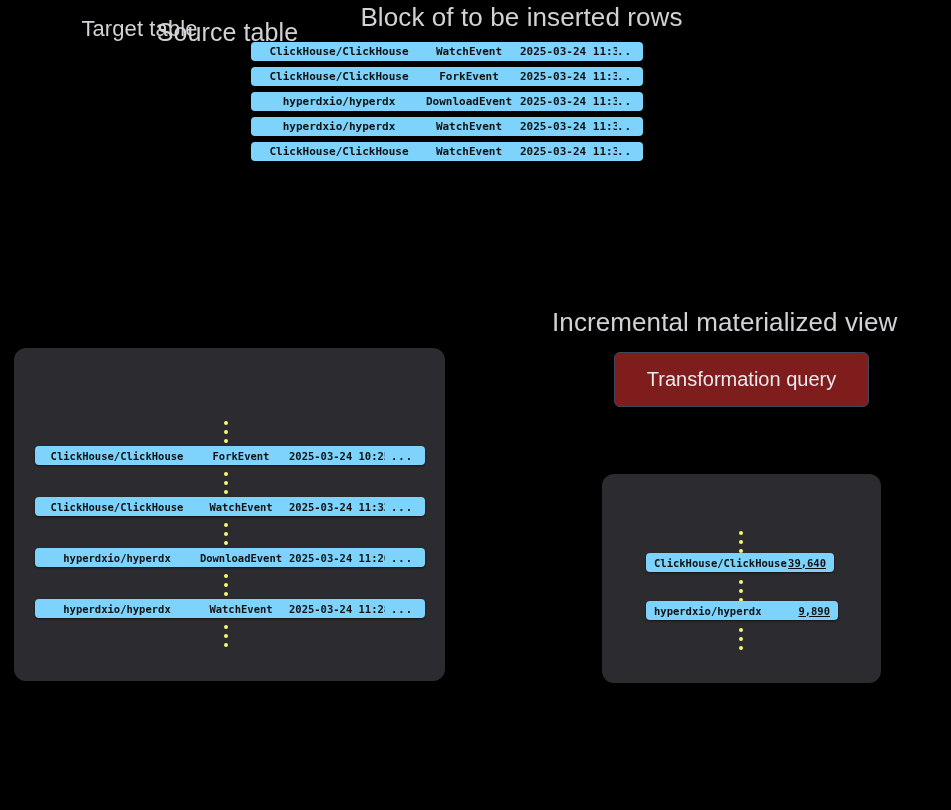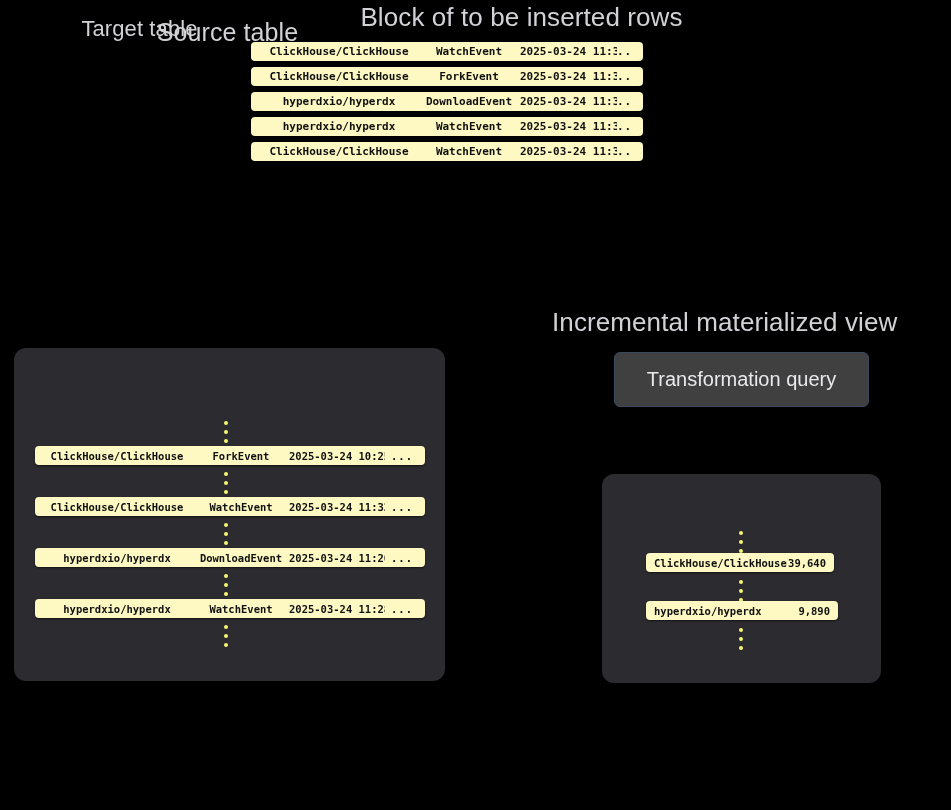--- a/index.html
+++ b/index.html
@@ -21,21 +21,21 @@
     position: absolute;
     color: #d2d2d6;
     font-family: "Liberation Sans", sans-serif;
     font-weight: 400;
     letter-spacing: 0.1px;
     white-space: nowrap;
   }
 
   
   .row {
-    background: #fef9c3;
+    background: #7dd3fc;
     border-radius: 4px;
     color: #101010;
     font-family: "DejaVu Sans Mono", monospace;
     font-weight: 700;
     display: flex;
     align-items: center;
     box-sizing: border-box;
     box-shadow: 0 1px 2px rgba(0,0,0,0.55);
   }
   .row .cell {
@@ -91,21 +91,21 @@
     text-align: center; font-size: 22px;
   }
   .tgt-row {
     position: absolute;
     height: 19px;
     font-size: 10.5px;
     padding: 0 8px;
     justify-content: space-between;
   }
   .tgt-row .c-repo { text-align: left; }
-  .tgt-row .c-val  { text-align: right; }
+  .tgt-row .c-val  { text-align: right; text-decoration: underline; }
 
   
   .vdots {
     position: absolute;
     display: flex;
     flex-direction: column;
     align-items: center;
   }
   .vdots i {
     display: block;
@@ -117,21 +117,21 @@
   }
 
   
   #imv-title {
     left: 552px; top: 307px; font-size: 26px;
   }
   #transformation-query {
     position: absolute;
     left: 614px; top: 352px;
     width: 255px; height: 55px;
-    background: #404040;
+    background: #7f1d1d;
     border: 1px solid #3a4a5e;
     border-radius: 6px;
     display: flex;
     align-items: center;
     justify-content: center;
     color: #e9e9ed;
     font-size: 20px;
     font-family: "Liberation Sans", sans-serif;
     box-shadow: 0 2px 5px rgba(0,0,0,0.6);
     box-sizing: border-box;

